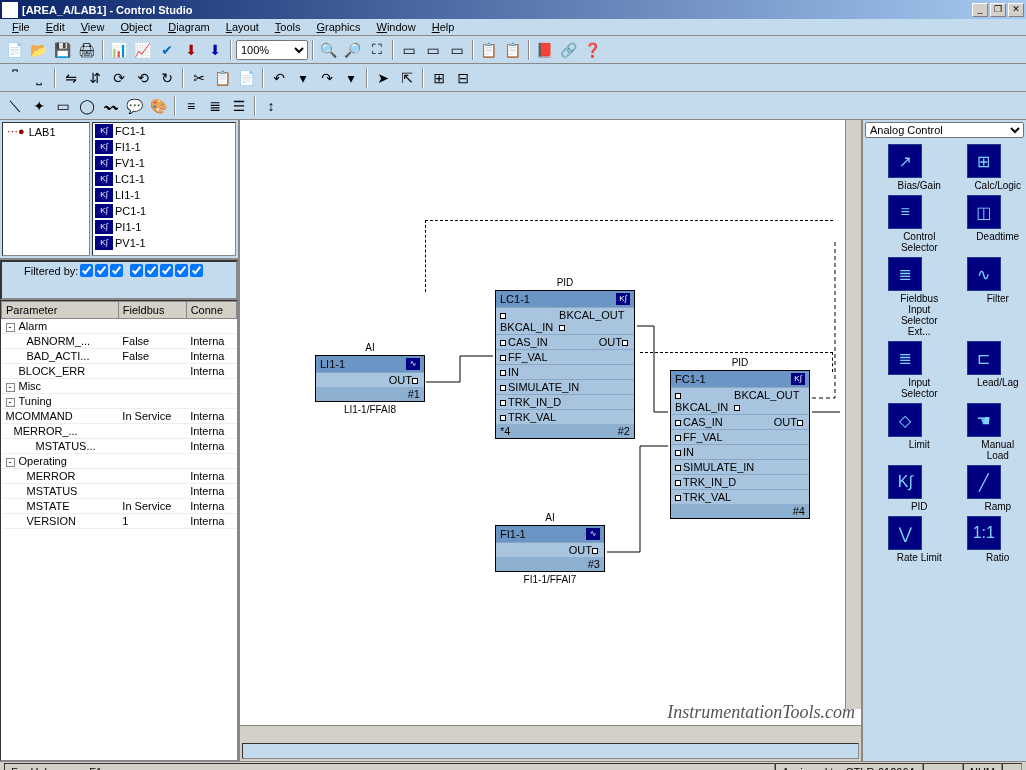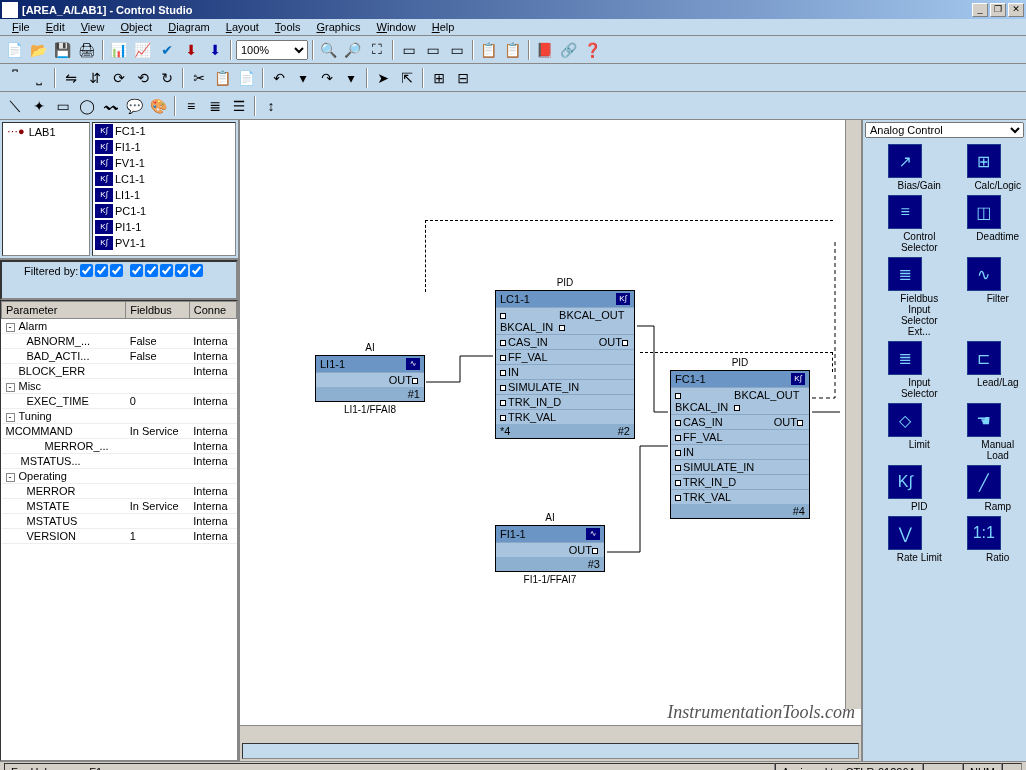--- a/index.html
+++ b/index.html
@@ -240,58 +240,53 @@
             </tr>
             <tr>
               <td style="padding-left:17px;">BLOCK_ERR</td>
               <td></td>
               <td>Interna</td>
             </tr>
             <tr>
               <td colspan="3"><span class="tree-tog">-</span>Misc</td>
             </tr>
             <tr>
-              <td style="padding-left:25px;">EXEC_TIME</td>
-              <td>0</td>
-              <td>Interna</td>
-            </tr>
-            <tr>
               <td colspan="3"><span class="tree-tog">-</span>Tuning</td>
             </tr>
             <tr>
               <td style="">MCOMMAND</td>
               <td>In Service</td>
               <td>Interna</td>
             </tr>
             <tr>
-              <td style="padding-left:43px;">MERROR_...</td>
+              <td style="padding-left:12px;">MERROR_...</td>
               <td></td>
               <td>Interna</td>
             </tr>
             <tr>
-              <td style="padding-left:19px;margin-left:40px;">MSTATUS...</td>
+              <td style="padding-left:34px;margin-left:40px;">MSTATUS...</td>
               <td></td>
               <td>Interna</td>
             </tr>
             <tr>
               <td colspan="3"><span class="tree-tog">-</span>Operating</td>
             </tr>
             <tr>
               <td style="padding-left:25px;">MERROR</td>
               <td></td>
               <td>Interna</td>
             </tr>
             <tr>
+              <td style="padding-left:25px;">MSTATUS</td>
+              <td></td>
+              <td>Interna</td>
+            </tr>
+            <tr>
               <td style="padding-left:25px;">MSTATE</td>
               <td>In Service</td>
-              <td>Interna</td>
-            </tr>
-            <tr>
-              <td style="padding-left:25px;">MSTATUS</td>
-              <td></td>
               <td>Interna</td>
             </tr>
             <tr>
               <td style="padding-left:25px;">VERSION</td>
               <td>1</td>
               <td>Interna</td>
             </tr>
           </tbody>
       </table>
     </div>

